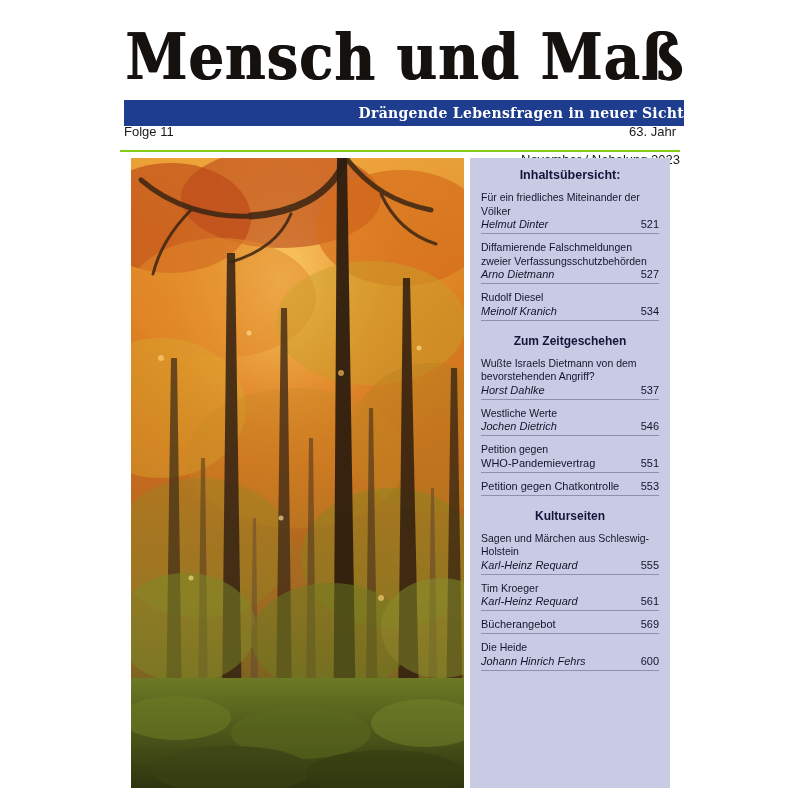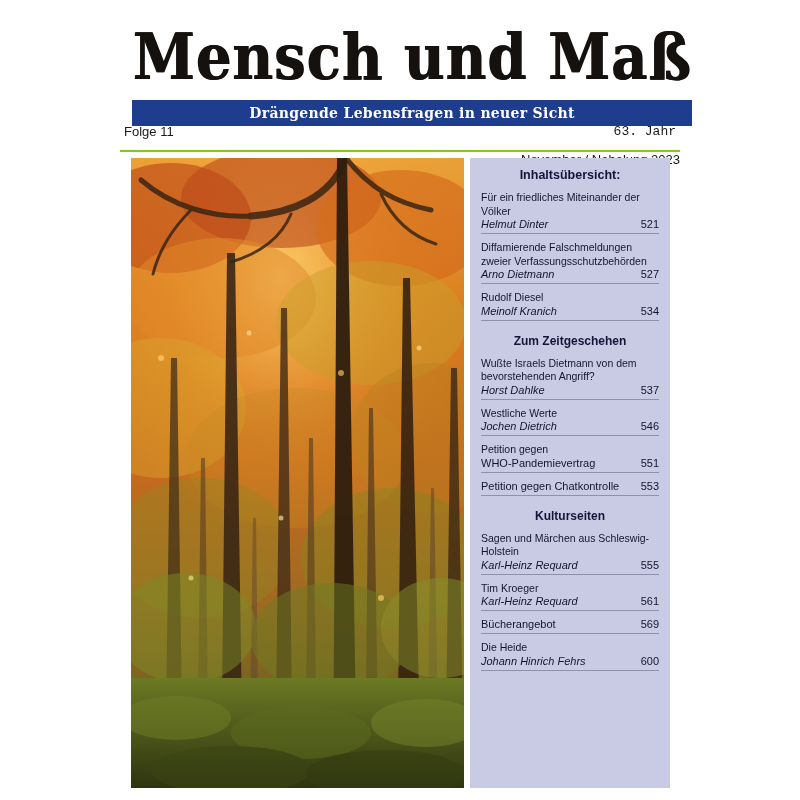--- a/index.html
+++ b/index.html
@@ -17,24 +17,24 @@
     position: relative;
     width: 800px;
     height: 800px;
     background: #ffffff;
     box-sizing: border-box;
   }
 
   
   .masthead {
     position: absolute;
-    left: 132px;
+    left: 124px;
     top: 22px;
     width: 560px;
-    text-align: center;
+    text-align: right;
   }
   .masthead-title {
     font-family: "DejaVu Serif", serif;
     font-weight: bold;
     font-size: 56px;
     line-height: 62px;
     letter-spacing: 1px;
     color: #14110f;
     white-space: nowrap;
     
@@ -65,21 +65,21 @@
     font-size: 13px;
     color: #1a1a1a;
   }
   .issue-line .left {
     position: absolute; left: 4px; top: 0;
   }
   .issue-line .center {
     position: absolute; left: 14px; right: 0; top: 0; text-align: right; margin-top: 28px;
   }
   .issue-line .right {
-    position: absolute; right: 4px; top: 0; font-family: Liberation Mono, monospace;
+    position: absolute; right: 4px; top: 0;
   }
 
   
   .photo {
     position: absolute;
     left: 131px;
     top: 158px;
     width: 333px;
     height: 630px;
     overflow: hidden;

